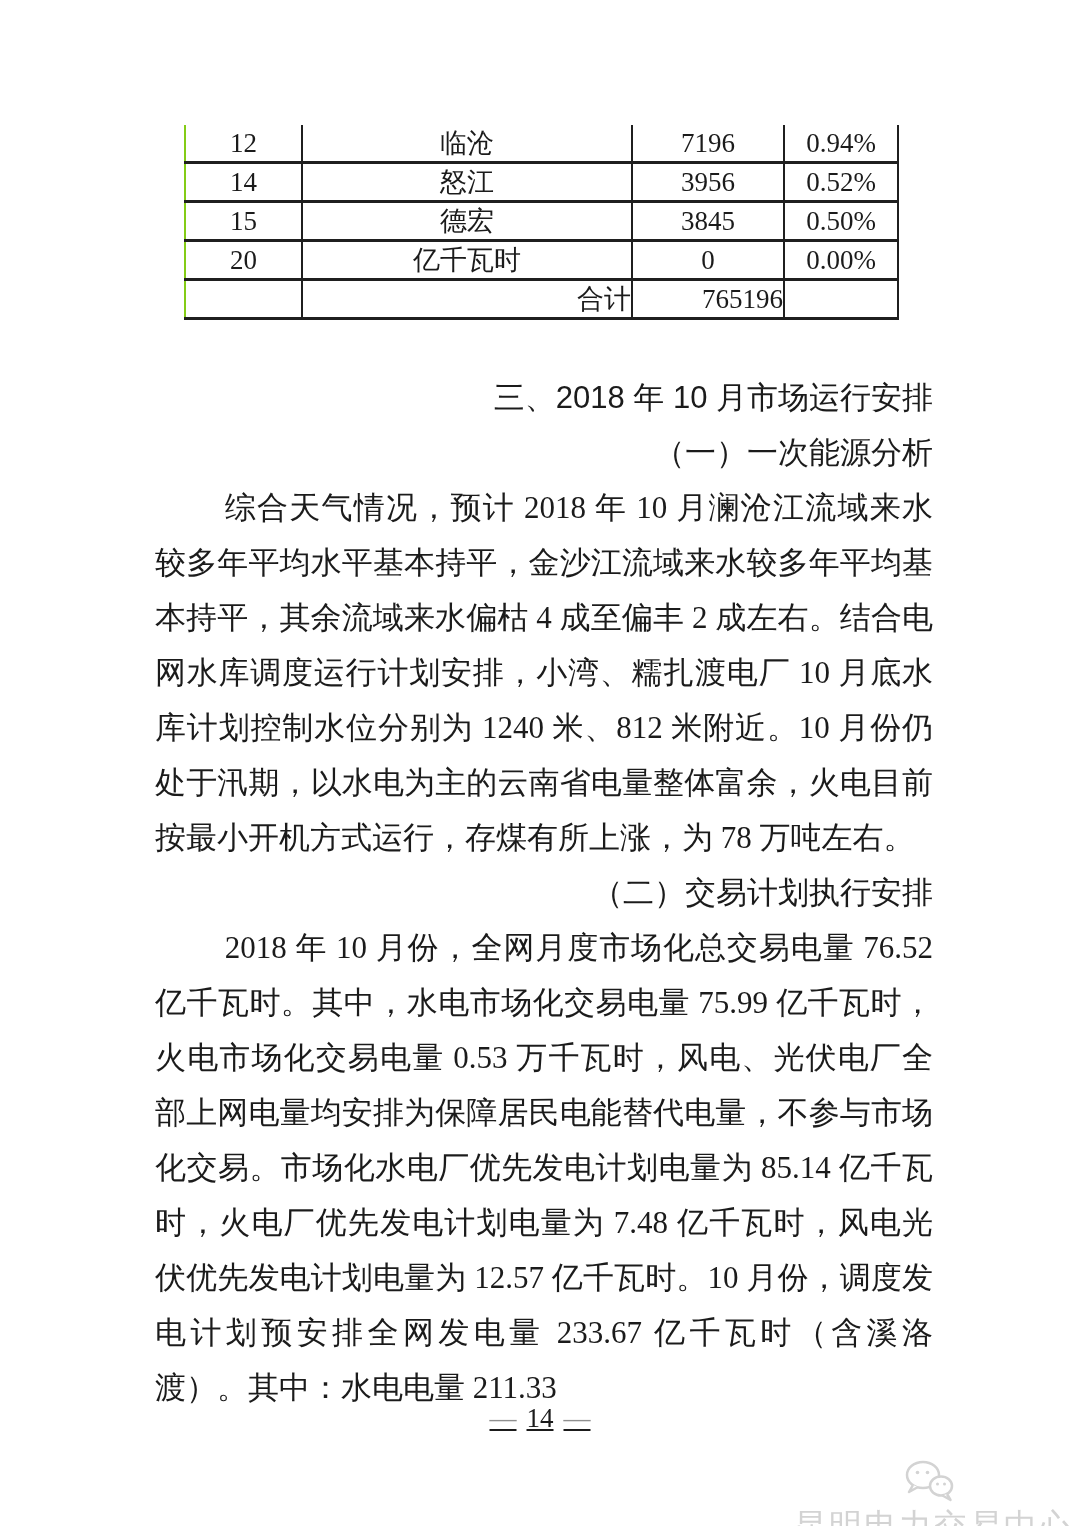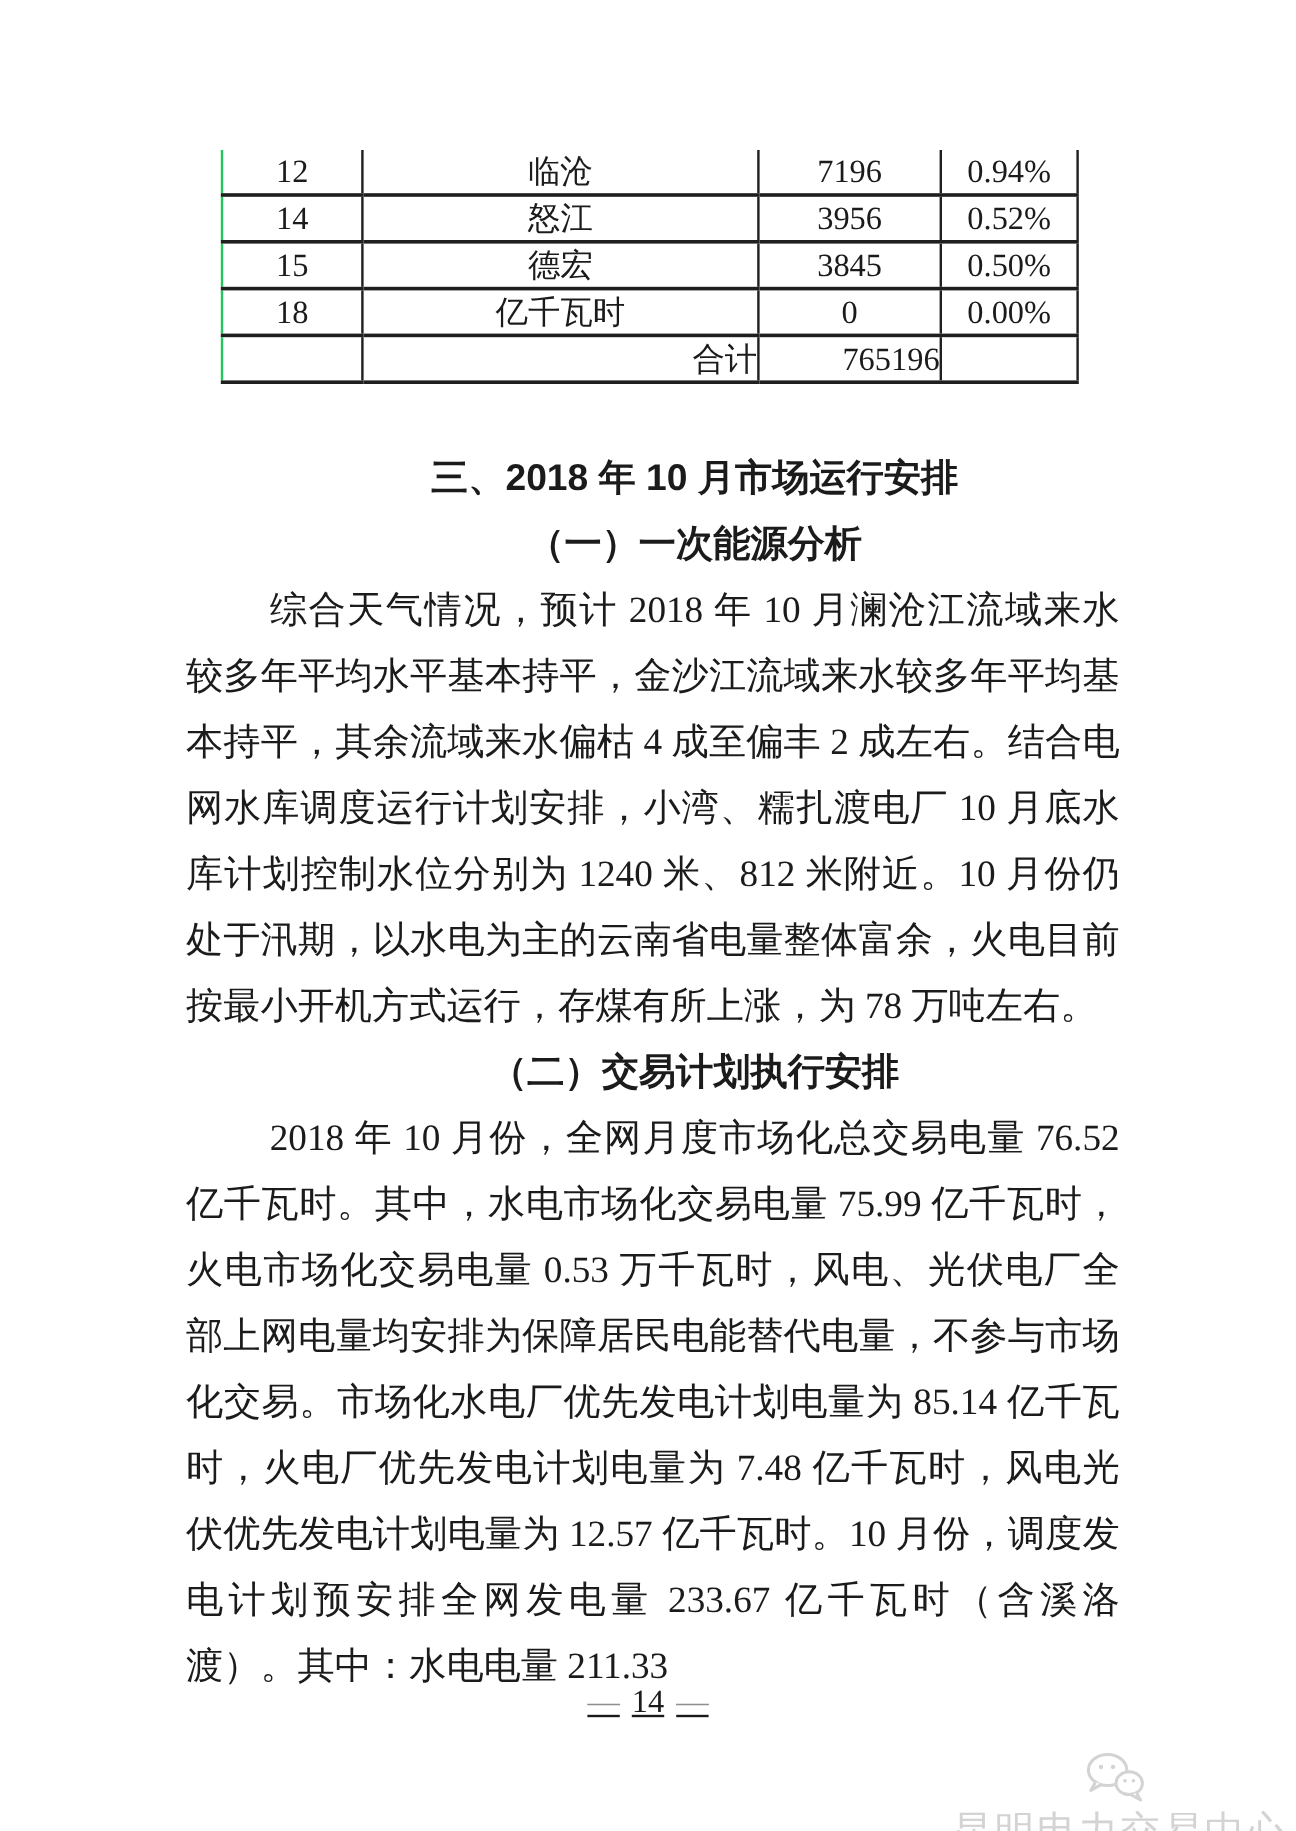--- a/index.html
+++ b/index.html
@@ -5,35 +5,35 @@
   html,body{margin:0;padding:0;}
   body{
     width:1080px;height:1526px;position:relative;overflow:hidden;
     background:#ffffff;color:#1b1b1b;
     font-family:"Liberation Serif","DejaVu Serif",serif;
   }
   
   .table-wrap{position:absolute;left:184px;top:125px;width:713px;}
   table.prov{border-collapse:collapse;width:100%;table-layout:fixed;}
   table.prov td{
-    border-left:2px solid #22c55e;border-right:2px solid #1f1f1f;
+    border-left:2px solid #84cc16;border-right:2px solid #1f1f1f;
     border-bottom:3px solid #1f1f1f;border-top:none;
     height:27.6px;text-align:center;vertical-align:middle;
     font-size:27px;padding:0;white-space:nowrap;overflow:hidden;
   }
   table.prov tr.total-row td{font-weight:normal;text-align:right;}
   
   .doc{
     position:absolute;left:155px;top:370px;width:778px;
     font-size:31px;line-height:55px;text-align:justify;
   }
   .doc .hei{
     font-family:"Liberation Sans","DejaVu Sans",sans-serif;
-    font-size:31px;font-weight:bold;margin:0;
-    text-indent:2.25em;text-align:center;line-height:55px;
+    font-size:31px;font-weight:normal;margin:0;
+    text-indent:2.25em;text-align:right;line-height:55px;
   }
   .doc p.body{margin:0;text-indent:2.25em;}
   
   .footer{
     position:absolute;top:1398px;left:0;width:100%;
     text-align:center;font-size:27px;line-height:40px;text-decoration:underline;
   }
   .footer .dash{color:#8f8f8f;margin:0 10px;}
   .footer .num{color:#1b1b1b;}
   
@@ -71,21 +71,21 @@
           <td>3956</td>
           <td>0.52%</td>
         </tr>
         <tr>
           <td>15</td>
           <td>德宏</td>
           <td>3845</td>
           <td>0.50%</td>
         </tr>
         <tr>
-          <td>18</td>
+          <td>20</td>
           <td>亿千瓦时</td>
           <td>0</td>
           <td>0.00%</td>
         </tr>
       </tbody>
     <tbody>
       <tr class="total-row">
         <td></td>
         <td>合计</td>
         <td>765196</td>

